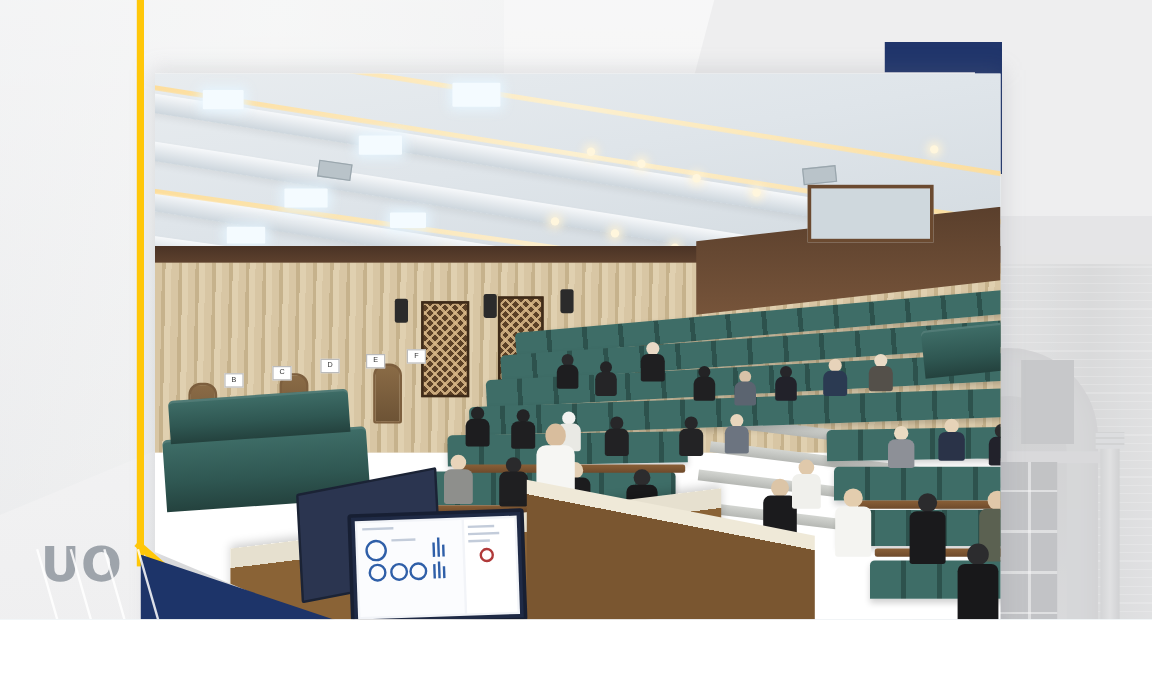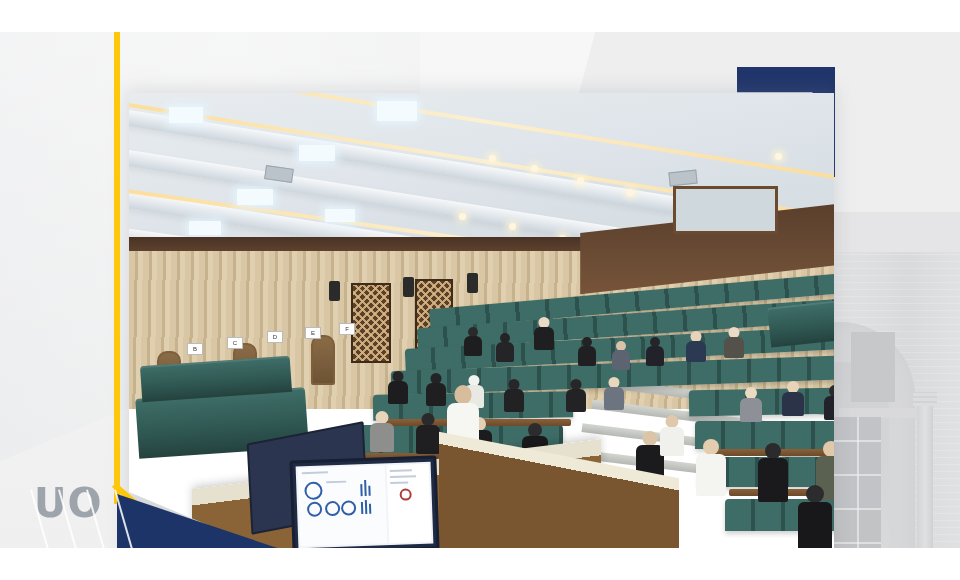--- a/index.html
+++ b/index.html
@@ -7,21 +7,20 @@
     padding: 0;
     background: #ffffff;
   }
   #stage {
     position: relative;
     width: 960px;
     height: 516px;
     overflow: hidden;
     font-family: "Liberation Sans", sans-serif;
     background: #0c4a6e;
-    margin-top: 32px;
   }
 
   
   .bg-base {
     position: absolute;
     inset: 0;
     background: #eeeeef;
   }
   .bg-diagonal-panel {
     position: absolute;

